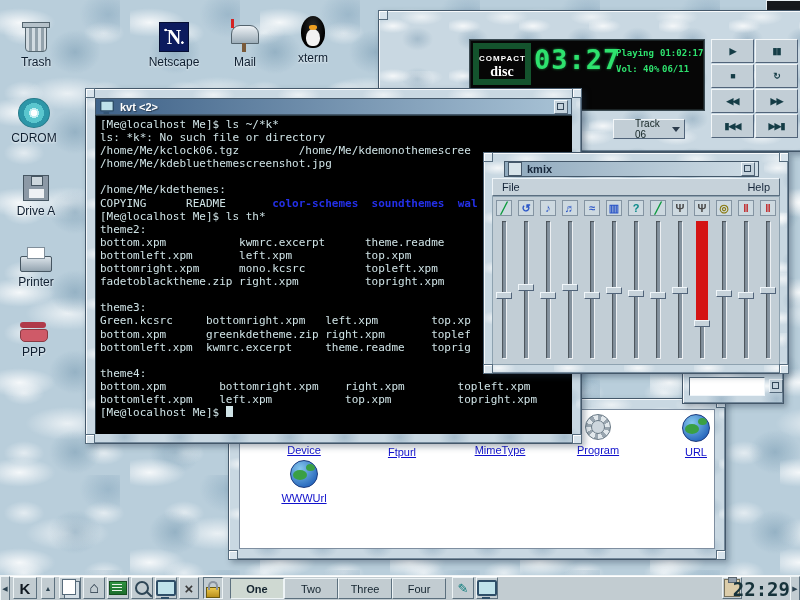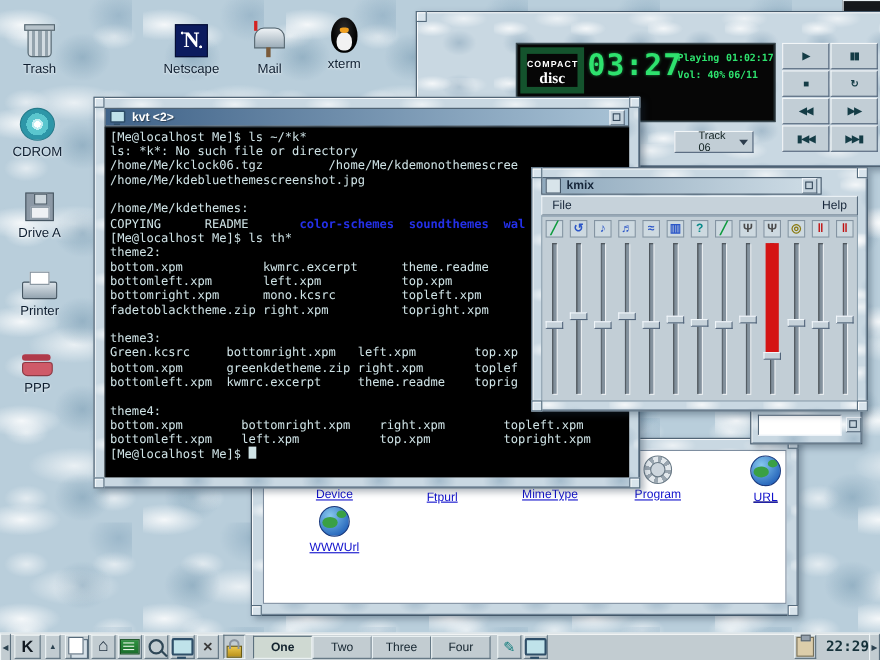--- a/index.html
+++ b/index.html
@@ -125,21 +125,21 @@
   
   .taskbar{position:absolute;left:0;top:575px;width:800px;height:25px;background:#c2ccd1;
            border-top:1px solid #f0f5f7;box-shadow:inset 0 1px 0 #fff;z-index:50}
   .tbtn{position:absolute;top:1px;width:22px;height:22px;background:#c2ccd1;display:flex;align-items:center;justify-content:center;
         border:1px solid;border-color:#eef4f6 #5c707e #5c707e #eef4f6;box-sizing:border-box;cursor:default}
   .tbtn-well{border-color:#5c707e #eef4f6 #eef4f6 #5c707e}
   .pagerbtn{position:absolute;top:2px;width:54px;height:21px;display:flex;align-items:center;justify-content:center;
             font-size:11px;color:#13232e;background:#c2ccd1;border:1px solid;border-color:#eef4f6 #5c707e #5c707e #eef4f6;box-sizing:border-box}
   .pager-active{border-color:#5c707e #eef4f6 #eef4f6 #5c707e;background:#cfd9d2;font-weight:bold}
   .clock{position:absolute;right:10px;top:0;height:25px;display:flex;align-items:center;
-         font-family:"DejaVu Sans Mono",monospace;font-size:13px;font-weight:bold;color:#16323a}
+         font-family:"DejaVu Sans Mono",monospace;font-size:19px;font-weight:bold;color:#16323a}
   .hidebtn{position:absolute;top:0;width:10px;height:25px;background:#c2ccd1;border:1px solid;
            border-color:#eef4f6 #5c707e #5c707e #eef4f6;display:flex;align-items:center;justify-content:center;
            font-size:7px;color:#2c4250;box-sizing:border-box}
   .loc-input{position:absolute;background:#fff;border:1px solid;border-color:#54687a #f0f6fa #f0f6fa #54687a;
              font-size:11px;padding:0 3px;box-sizing:border-box;font-family:"Liberation Sans",sans-serif}
 </style>
 </head>
 <body>
 
 <div class="dicon" style="left:4px;top:12px">
@@ -311,21 +311,21 @@
       </div>
     <div class="tline"><span>[Me@localhost Me]$ </span><span class="cursor"></span></div>
   </div>
 </div>
 
 <div class="win" style="left:483px;top:152px;width: 304px;height:220px;z-index:30">
   <div class="crn" style="left:-1px;top:-1px"></div>
   <div class="crn" style="right:-1px;top:-1px"></div>
   <div class="crn" style="left:-1px;bottom:-1px"></div>
   <div class="crn" style="right:-1px;bottom:-1px"></div>
-  <div class="titlebar tb-inactive" style="left:8px;top:8px;width:255px;height:16px">
+  <div class="titlebar tb-inactive" style="left:20px;top:8px;width:255px;height:16px">
     <div class="ic-mini"></div>
     <span class="tb-text">kmix</span>
     <span class="maxbtn"></span>
   </div>
   <div class="menubar" style="left:8px;top:25px;width:288px;height:18px">
     <span class="menuitem">File</span>
     <span class="menuitem" style="margin-left:auto">Help</span>
   </div>
   <div class="kmix-body" style="left:8px;top:43px;width:288px;height:169px">
 

